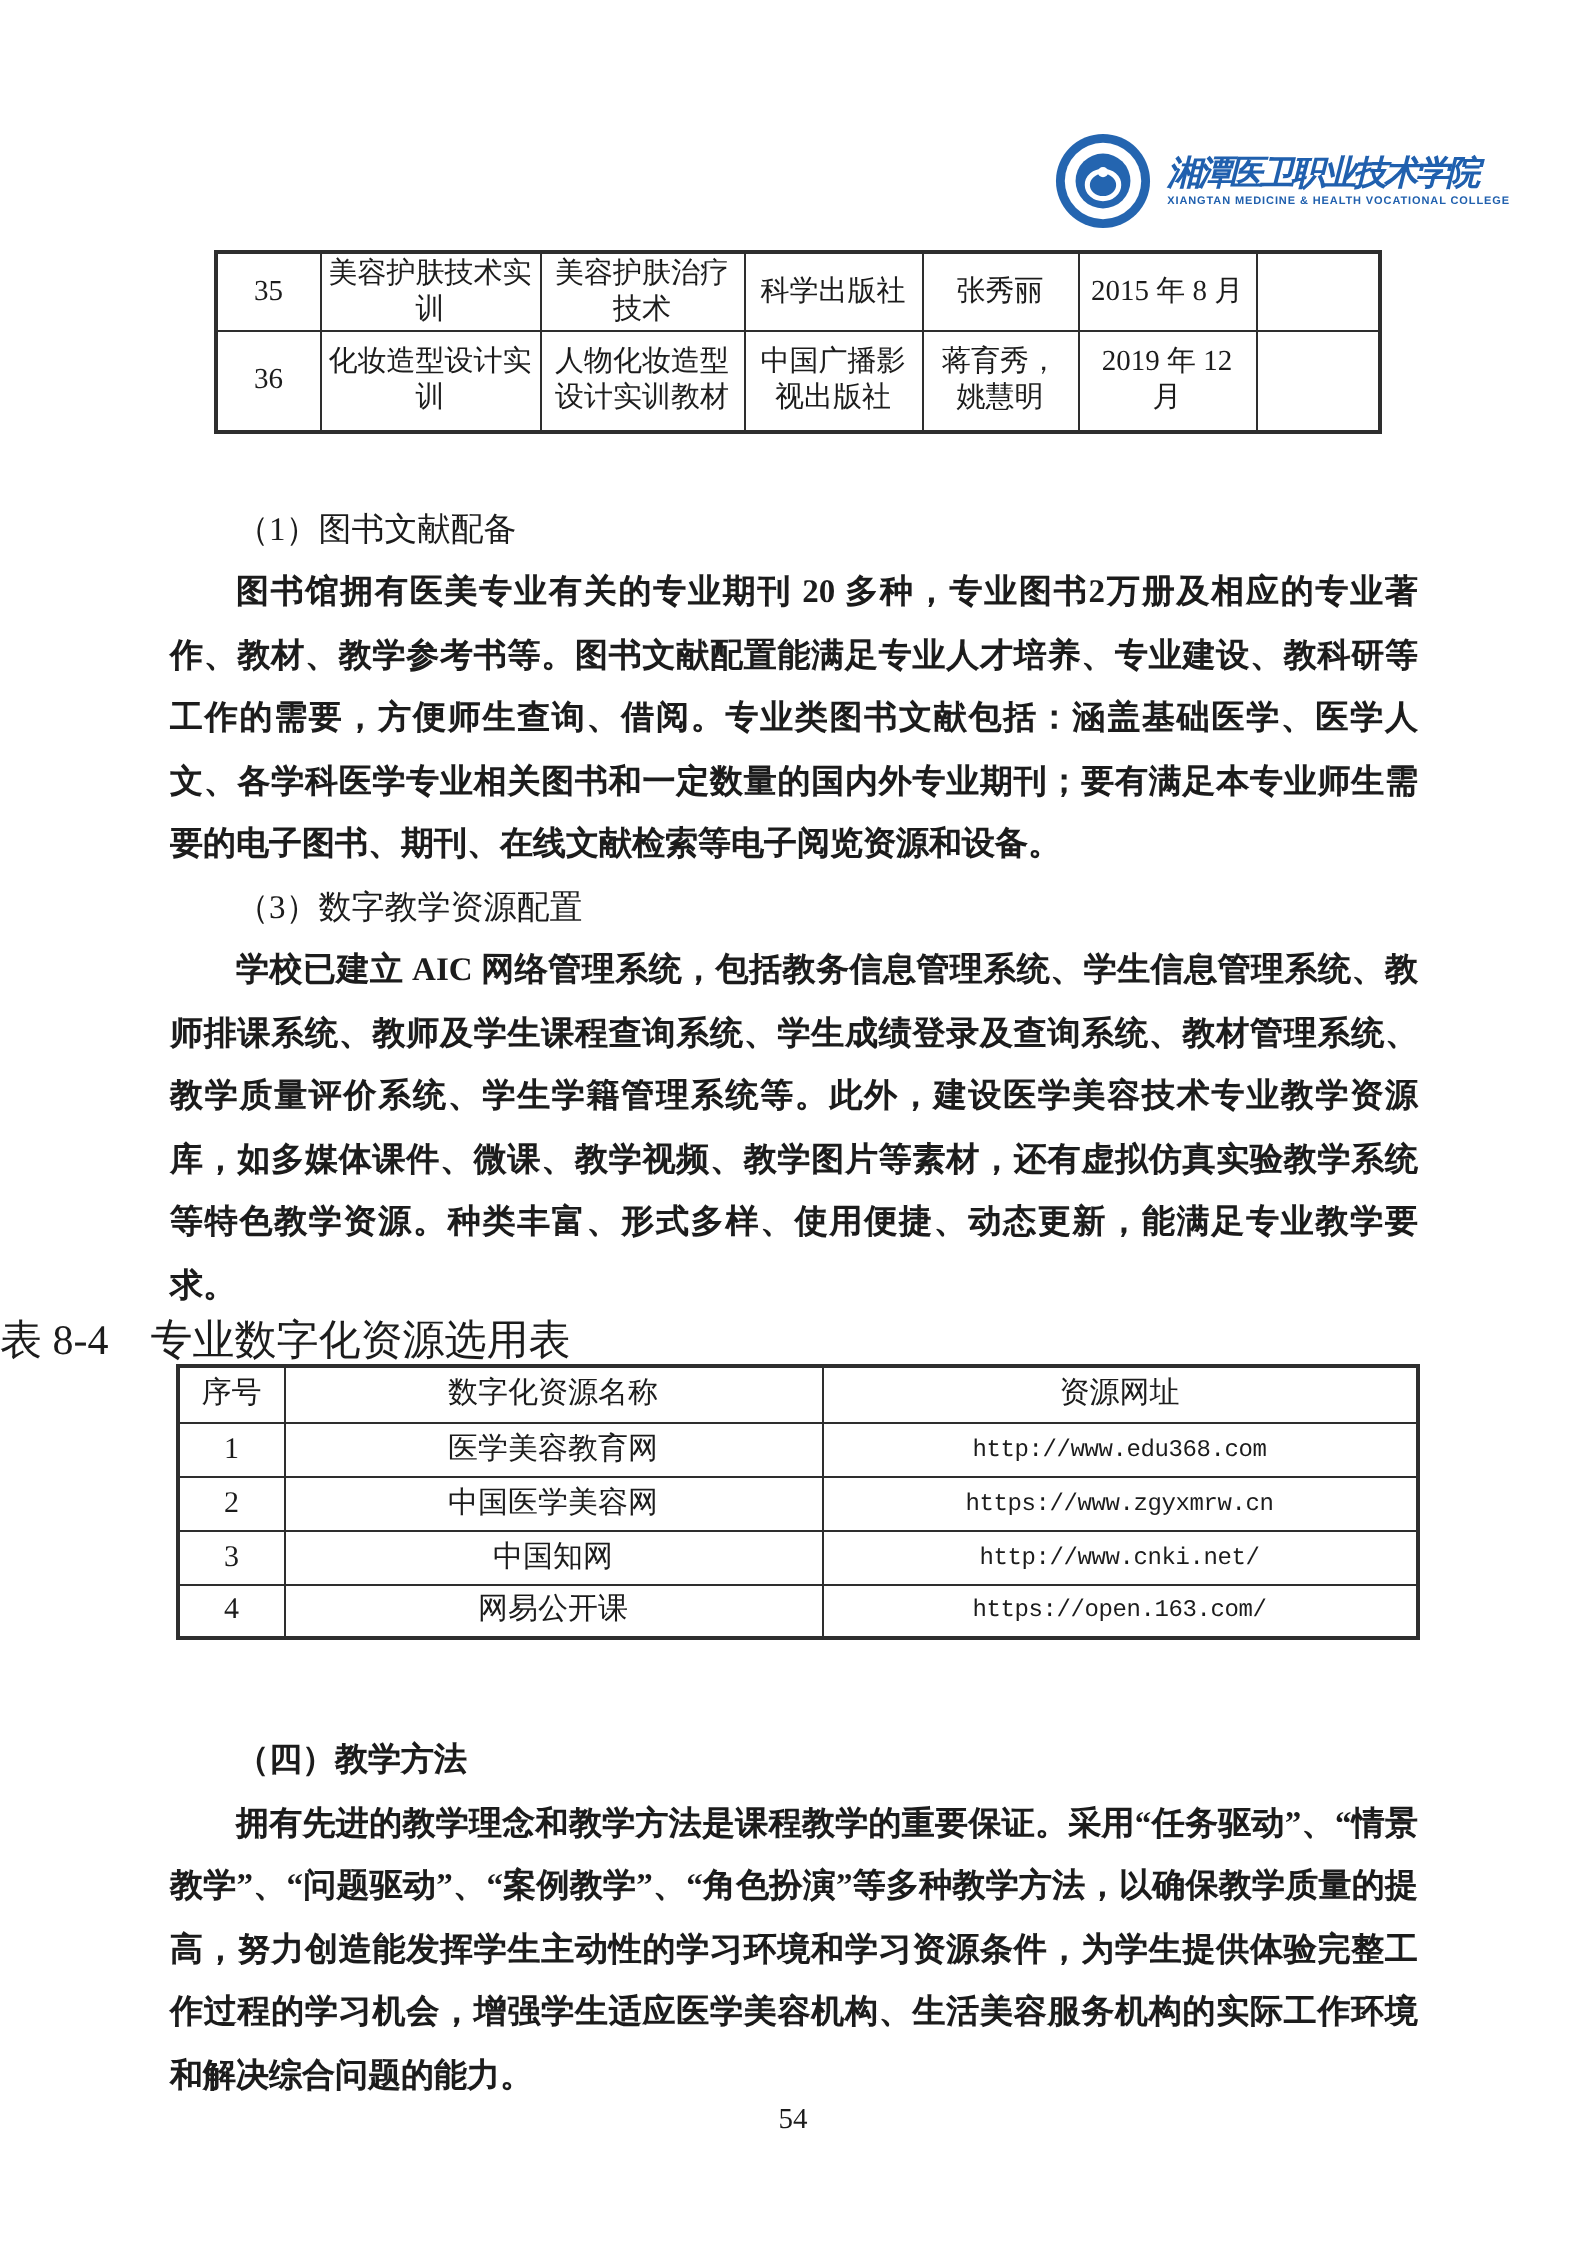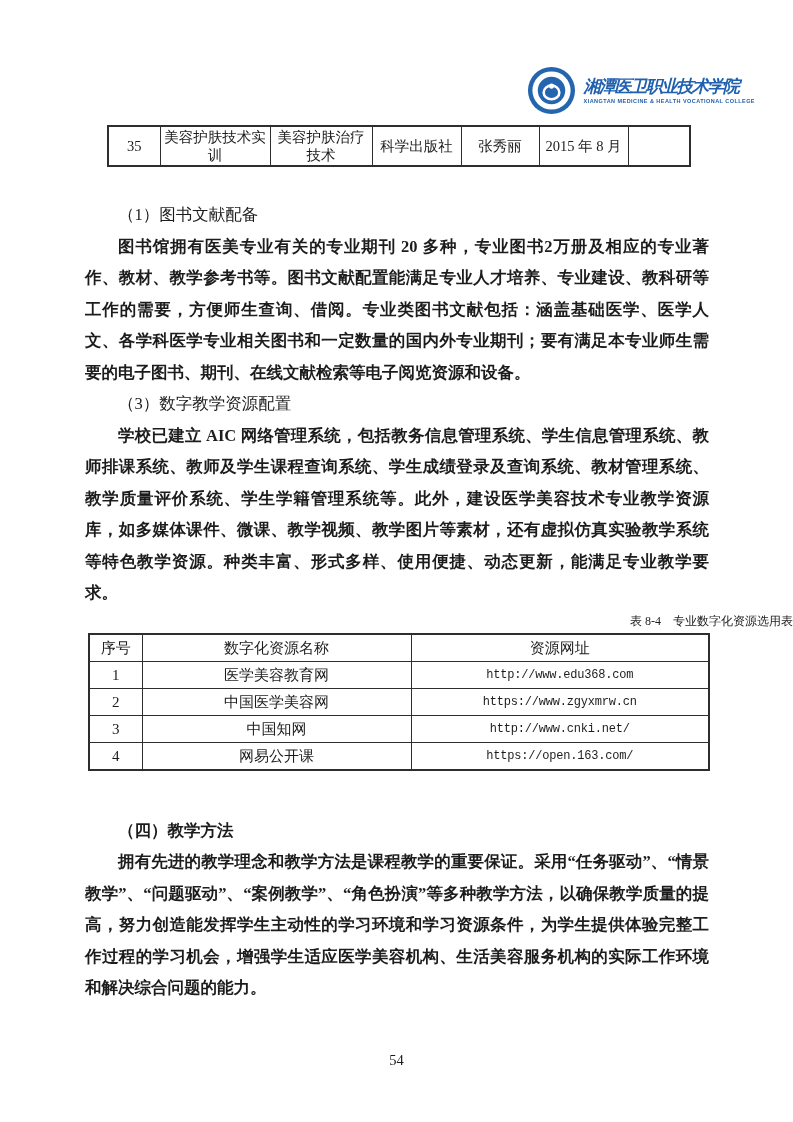--- a/index.html
+++ b/index.html
@@ -81,22 +81,22 @@
     font-weight: bold;
   }
   .sec-heading { text-indent: 33px; font-weight: normal; }
   .sec-heading.bold { font-weight: bold; }
   .sec-heading.first { margin-top: 32px; }
   .sec-heading.methods { margin-top: 44px; }
   .body-par { text-indent: 33px; text-align: justify; }
 
   .table-caption {
     margin: 0;
-    text-align: right;
-    font-size: 12px;
+    text-align: left;
+    font-size: 21px;
     line-height: 24px;
   }
 
   .page-number {
     position: absolute;
     left: 0; right: 0;
     top: 1052px;
     text-align: center;
     font-size: 14.5px;
   }
@@ -133,20 +133,29 @@
     <tbody>
         <tr class="r1">
       <td>35</td>
       <td>美容护肤技术实训</td>
       <td>美容护肤治疗技术</td>
       <td>科学出版社</td>
       <td>张秀丽</td>
       <td>2015 年 8 月</td>
       <td></td>
     </tr>
+    <tr class="r2">
+      <td>36</td>
+      <td>化妆造型设计实训</td>
+      <td>人物化妆造型设计实训教材</td>
+      <td>中国广播影视出版社</td>
+      <td>蒋育秀，姚慧明</td>
+      <td>2019 年 12 月</td>
+      <td></td>
+    </tr>
   </tbody>
     </table>
 
   <div class="sec-heading first">（1）图书文献配备</div>
   <p class="body-par">图书馆拥有医美专业有关的专业期刊 20 多种，专业图书2万册及相应的专业著作、教材、教学参考书等。图书文献配置能满足专业人才培养、专业建设、教科研等工作的需要，方便师生查询、借阅。专业类图书文献包括：涵盖基础医学、医学人文、各学科医学专业相关图书和一定数量的国内外专业期刊；要有满足本专业师生需要的电子图书、期刊、在线文献检索等电子阅览资源和设备。</p>
 
   <div class="sec-heading">（3）数字教学资源配置</div>
   <p class="body-par">学校已建立 AIC 网络管理系统，包括教务信息管理系统、学生信息管理系统、教师排课系统、教师及学生课程查询系统、学生成绩登录及查询系统、教材管理系统、教学质量评价系统、学生学籍管理系统等。此外，建设医学美容技术专业教学资源库，如多媒体课件、微课、教学视频、教学图片等素材，还有虚拟仿真实验教学系统等特色教学资源。种类丰富、形式多样、使用便捷、动态更新，能满足专业教学要求。</p>
 
   <div class="table-caption">表 8-4　专业数字化资源选用表</div>

